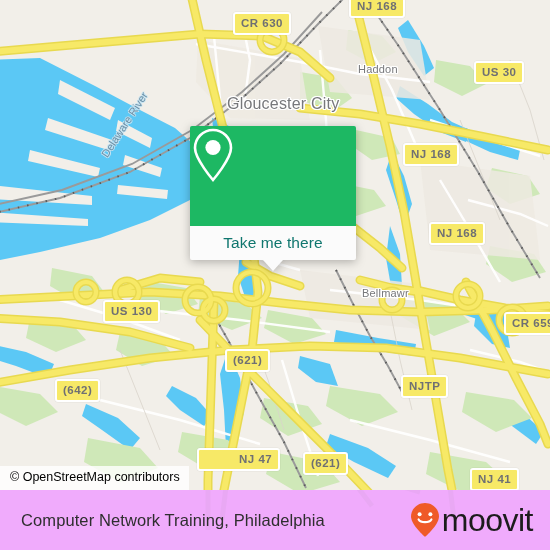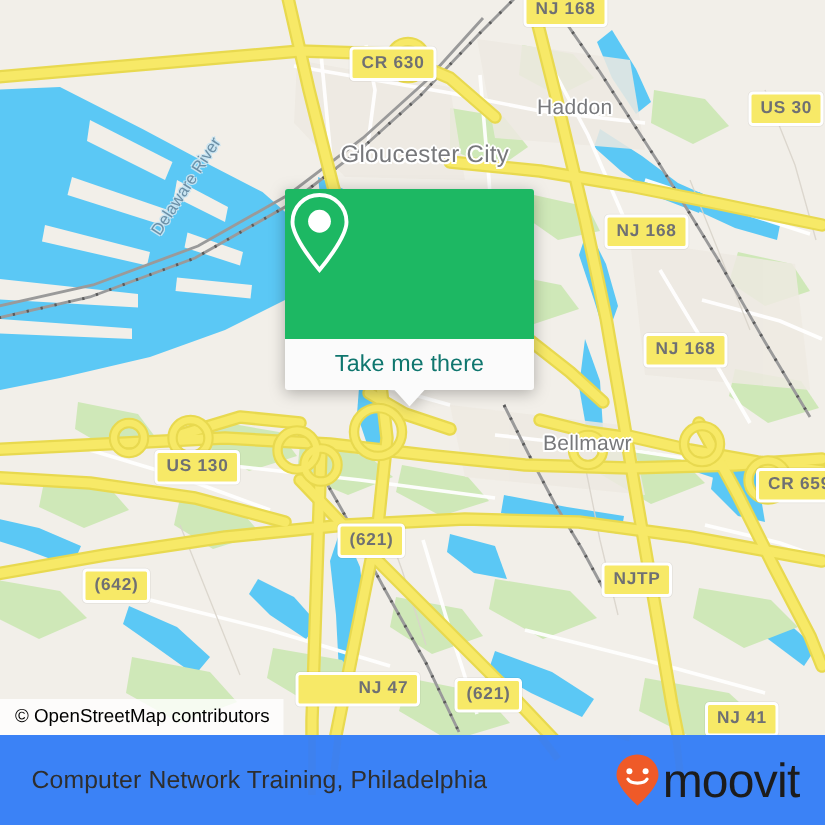--- a/index.html
+++ b/index.html
@@ -24,21 +24,21 @@
     position: absolute;
     color: #77787b;
     font-family: "Liberation Sans", sans-serif;
     white-space: nowrap;
     text-shadow:
       -1.4px 0 #fff, 1.4px 0 #fff, 0 -1.4px #fff, 0 1.4px #fff,
       -1px -1px #fff, 1px -1px #fff, -1px 1px #fff, 1px 1px #fff;
     pointer-events: none;
   }
   .lbl-place { font-size: 16px; letter-spacing: .2px; }
-  .lbl-place.big { font-size: 14px; }
+  .lbl-place.big { font-size: 11px; }
   .lbl-river {
     font-size: 11px; color: #6b8fa6; font-style: normal;
     text-shadow: -1px 0 #c7e4f2, 1px 0 #c7e4f2, 0 -1px #c7e4f2, 0 1px #c7e4f2;
   }
 
   
   .shield {
     position: absolute;
     background: #f7e967;
     border: 2px solid #ffffff;
@@ -97,21 +97,21 @@
     transform: translateX(-50%);
     border-left: 10px solid transparent;
     border-right: 10px solid transparent;
     border-top: 11px solid #fbfbfb;
   }
 
   
   .footer {
     position: absolute; left: 0; top: 490px;
     width: 550px; height: 60px;
-    background: #3b82f6;
+    background: #f0abfc;
     display: flex; align-items: center;
     overflow: hidden;
   }
   .footer-watermark {
     position: absolute; left: 0; top: -490px;
     width: 550px; height: 550px;
     opacity: 0.055;
     pointer-events: none;
   }
   .footer-title {
@@ -344,22 +344,22 @@
       <span>Gloucester City</span>
     </div>
     <div class="lbl lbl-place big" style="left:358px; top:63px;"><span>Haddon</span></div>
     <div class="lbl lbl-place big" style="left:362px; top:287px;"><span>Bellmawr</span></div>
 
     <div class="lbl lbl-river" style="left:104px; top:150px; transform: rotate(-57deg); transform-origin: 0 50%;">
       <span>Delaware River</span>
     </div>
 
     <div class="shield" style="left:349px; top:-5px;"><span>NJ 168</span></div>
-    <div class="shield" style="left:233px; top:31px;"><span>CR 630</span></div>
-    <div class="shield" style="left:499px; top:61px;text-align:right;"><span>US 30</span></div>
+    <div class="shield" style="left:233px; top:12px;"><span>CR 630</span></div>
+    <div class="shield" style="left:474px; top:61px;text-align:right;"><span>US 30</span></div>
     <div class="shield" style="left:403px; top:143px;"><span>NJ 168</span></div>
     <div class="shield" style="left:429px; top:222px;"><span>NJ 168</span></div>
     <div class="shield" style="left:504px; top:312px;"><span>CR 659</span></div>
     <div class="shield" style="left:103px; top:300px;"><span>US 130</span></div>
     <div class="shield" style="left:225px; top:349px;"><span>(621)</span></div>
     <div class="shield" style="left:55px; top:379px;"><span>(642)</span></div>
     <div class="shield" style="left:401px; top:375px;text-align:center;"><span>NJTP</span></div>
     <div class="shield" style="left:197px; top:448px;padding-left:40px;"><span>NJ 47</span></div>
     <div class="shield" style="left:303px; top:452px;"><span>(621)</span></div>
     <div class="shield" style="left:470px; top:468px;text-align:right;"><span>NJ 41</span></div>

